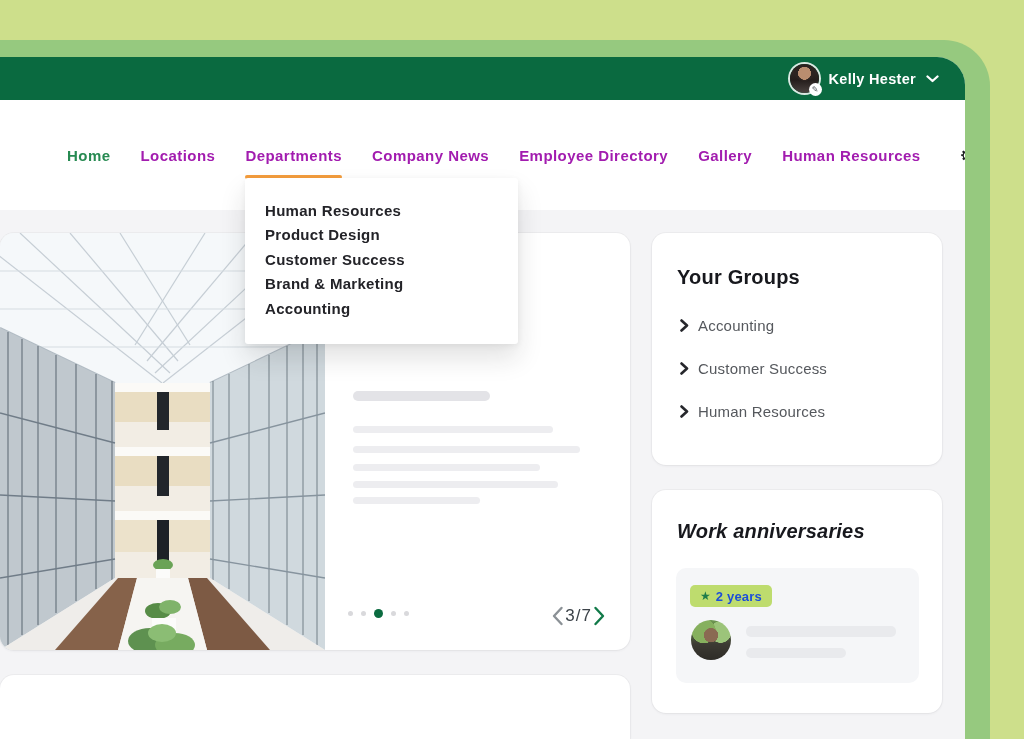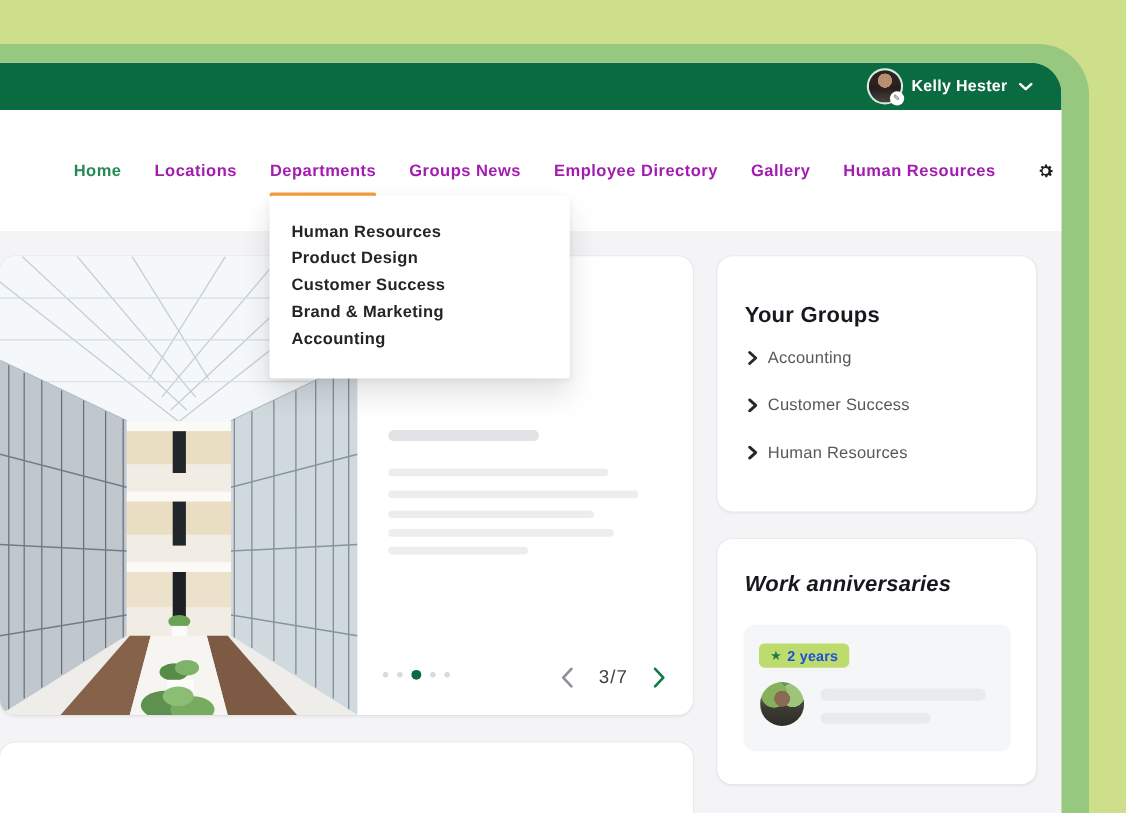--- a/index.html
+++ b/index.html
@@ -76,32 +76,32 @@
   .sk{position:absolute;border-radius:4px;background:#ededf0;}
   .sk-title{left:28px;top:158px;width:137px;height:10px;background:#e3e3e7;border-radius:5px;}
   .sk-1{left:28px;top:193px;width:200px;height:7px;}
   .sk-2{left:28px;top:213px;width:227px;height:7px;}
   .sk-3{left:28px;top:231px;width:187px;height:7px;}
   .sk-4{left:28px;top:248px;width:205px;height:7px;}
   .sk-5{left:28px;top:264px;width:127px;height:7px;}
   .dots{position:absolute;left:23px;bottom:32px;display:flex;align-items:center;gap:8px;}
   .dot{width:5px;height:5px;border-radius:50%;background:#d9d9dc;cursor:pointer;}
   .dot.active{width:9px;height:9px;background:#0b6b40;}
-  .pager{position:absolute;right:24px;bottom:24px;display:flex;align-items:center;gap:22px;}
+  .pager{position:absolute;right:24px;bottom:24px;display:flex;align-items:center;gap:1px;}
   .pager-count{font-size:17px;color:#3c4349;letter-spacing:1px;}
   .pager-btn{display:flex;align-items:center;cursor:pointer;background:none;border:none;padding:0;}
   
   .bottom-card{left:0;top:618px;width:630px;height:64px;border-radius:14px 14px 0 0;}
   
   .groups-card{left:652px;top:176px;width:290px;height:232px;}
   .anniv-card{left:652px;top:433px;width:290px;height:223px;}
   .card-title{
     position:absolute;left:25px;font-size:20px;font-weight:700;color:#17181d;letter-spacing:.2px;
   }
-  .groups-card .card-title{top:43px;text-align:center;}
+  .groups-card .card-title{top:33px;text-align:center;}
   .anniv-card .card-title{top:30px;font-style:italic;}
   .group-item{
     position:absolute;left:28px;display:flex;align-items:center;gap:9px;cursor:pointer;
   }
   .group-item .label{font-size:15px;color:#55585d;letter-spacing:.2px;}
   .gi-0{top:84px;} .gi-1{top:127px;} .gi-2{top:170px;}
   .anniv-panel{
     position:absolute;left:24px;top:78px;width:243px;height:115px;background:#f5f6f8;border-radius:10px;
   }
   .anniv-badge{
@@ -139,21 +139,21 @@
           <path d="M1.5 1.5L6.5 6l5-4.5" fill="none" stroke="#ffffff" stroke-width="2.3" stroke-linecap="round" stroke-linejoin="round"></path>
         </svg>
     </span>
   </div>
 
   <div class="navbar">
     <div class="nav-links">
       <span class="nav-item active">Home</span>
       <span class="nav-item">Locations</span>
       <span class="nav-item open">Departments</span>
-      <span class="nav-item">Groups News</span>
+      <span class="nav-item">Company News</span>
       <span class="nav-item">Employee Directory</span>
       <span class="nav-item">Gallery</span>
       <span class="nav-item">Human Resources</span>
       <span class="nav-gear">
         <svg width="17" height="17" viewBox="0 0 24 24">
           <path fill-rule="evenodd" fill="#1d1e22" d="M12 8.2a3.8 3.8 0 1 0 0 7.6 3.8 3.8 0 0 0 0-7.6zm9.5 5.2-2.2-.3c-.2.6-.4 1.2-.7 1.7l1.4 1.8-2 2-1.8-1.4c-.5.3-1.1.5-1.7.7l-.3 2.2h-2.4l-.3-2.2a7.3 7.3 0 0 1-1.7-.7l-1.8 1.4-2-2 1.4-1.8c-.3-.5-.5-1.1-.7-1.7l-2.2-.3v-2.4l2.2-.3c.2-.6.4-1.2.7-1.7L5.6 7.1l2-2 1.8 1.4c.5-.3 1.1-.5 1.7-.7l.3-2.2h2.4l.3 2.2c.6.2 1.2.4 1.7.7l1.8-1.4 2 2-1.4 1.8c.3.5.5 1.1.7 1.7l2.2.3v2.5z"></path>
         </svg>
       </span>
     </div>
   </div>

